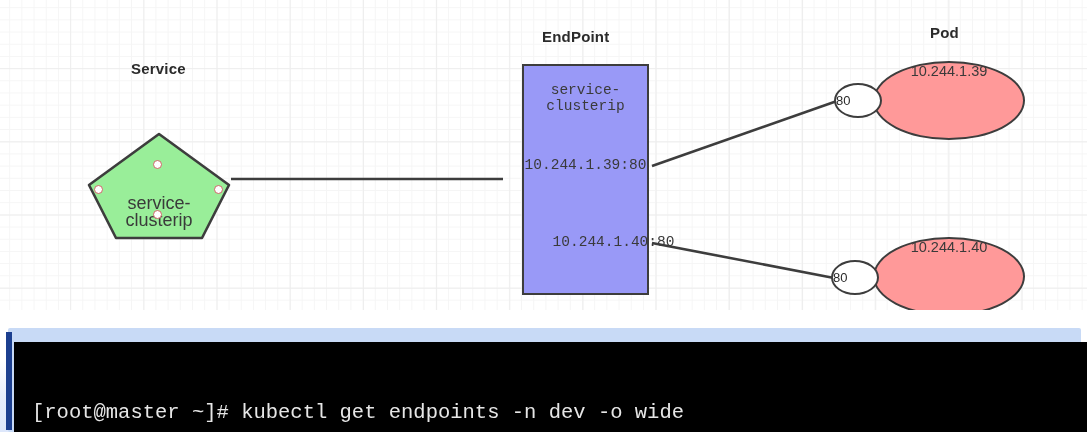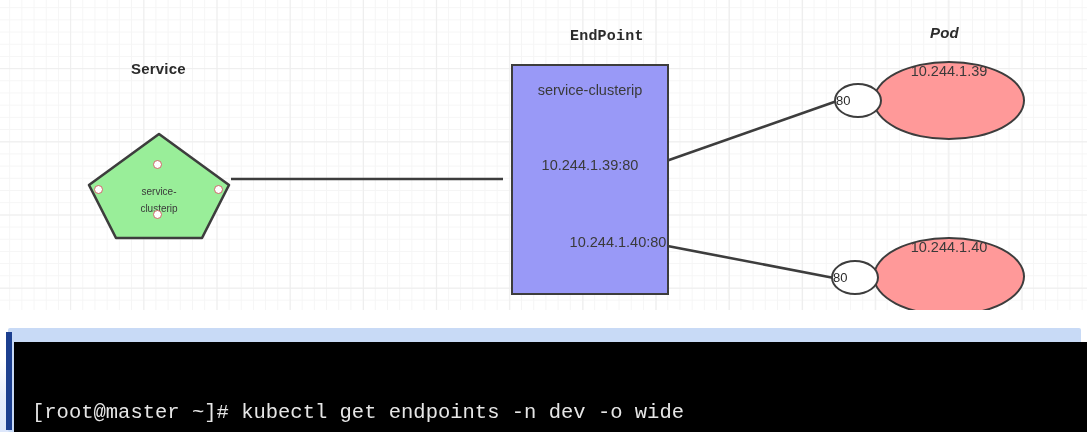--- a/index.html
+++ b/index.html
@@ -52,69 +52,70 @@
   
   .group-title {
     position: absolute;
     font-size: 15px;
     font-weight: bold;
     color: #2b2b2b;
     white-space: nowrap;
     letter-spacing: 0.2px;
   }
   #title-service  { left: 131px; top: 31px; margin-top: 29px; }
-  #title-endpoint { left: 570px; top: 28px; font-family: Liberation Mono, monospace; }
-  #title-pod      { left: 930px; top: 24px; font-style: italic; }
+  #title-endpoint { left: 542px; top: 28px; }
+  #title-pod      { left: 930px; top: 24px; }
 
   
   #service-node {
     position: absolute;
     left: 86px;
     top: 131px;
     width: 146px;
     height: 110px;
   }
   #service-node .label {
     position: absolute;
     left: 0;
     top: 0;
     width: 146px;
     height: 110px;
     display: flex;
     flex-direction: column;
     align-items: center;
-    justify-content: flex-start;
-    font-size: 10px;
+    justify-content: center;
+    font-size: 18px;
     line-height: 17px;
     color: #3a3a3a;
     text-align: center;
     padding-top: 52px;
     box-sizing: border-box;
     pointer-events: none;
   }
   .handle {
     position: absolute;
     width: 9px;
     height: 9px;
     border-radius: 50%;
     background: #ffffff;
     border: 1.4px solid #c66;
     box-sizing: border-box;
   }
 
   
   #endpoint-node {
     position: absolute;
-    left: 511px;
+    left: 522px;
     top: 64px;
-    width: 158px;
+    width: 127px;
     height: 231px;
     background: #9999f7;
     border: 2.5px solid #3d3d3d;
     box-sizing: border-box;
+    font-family: Liberation Mono, monospace;
   }
   #endpoint-node .ep-title {
     position: absolute;
     left: 0;
     top: 16px;
     width: 100%;
     text-align: center;
     font-size: 14.5px;
     color: #3a3a3a;
   }

